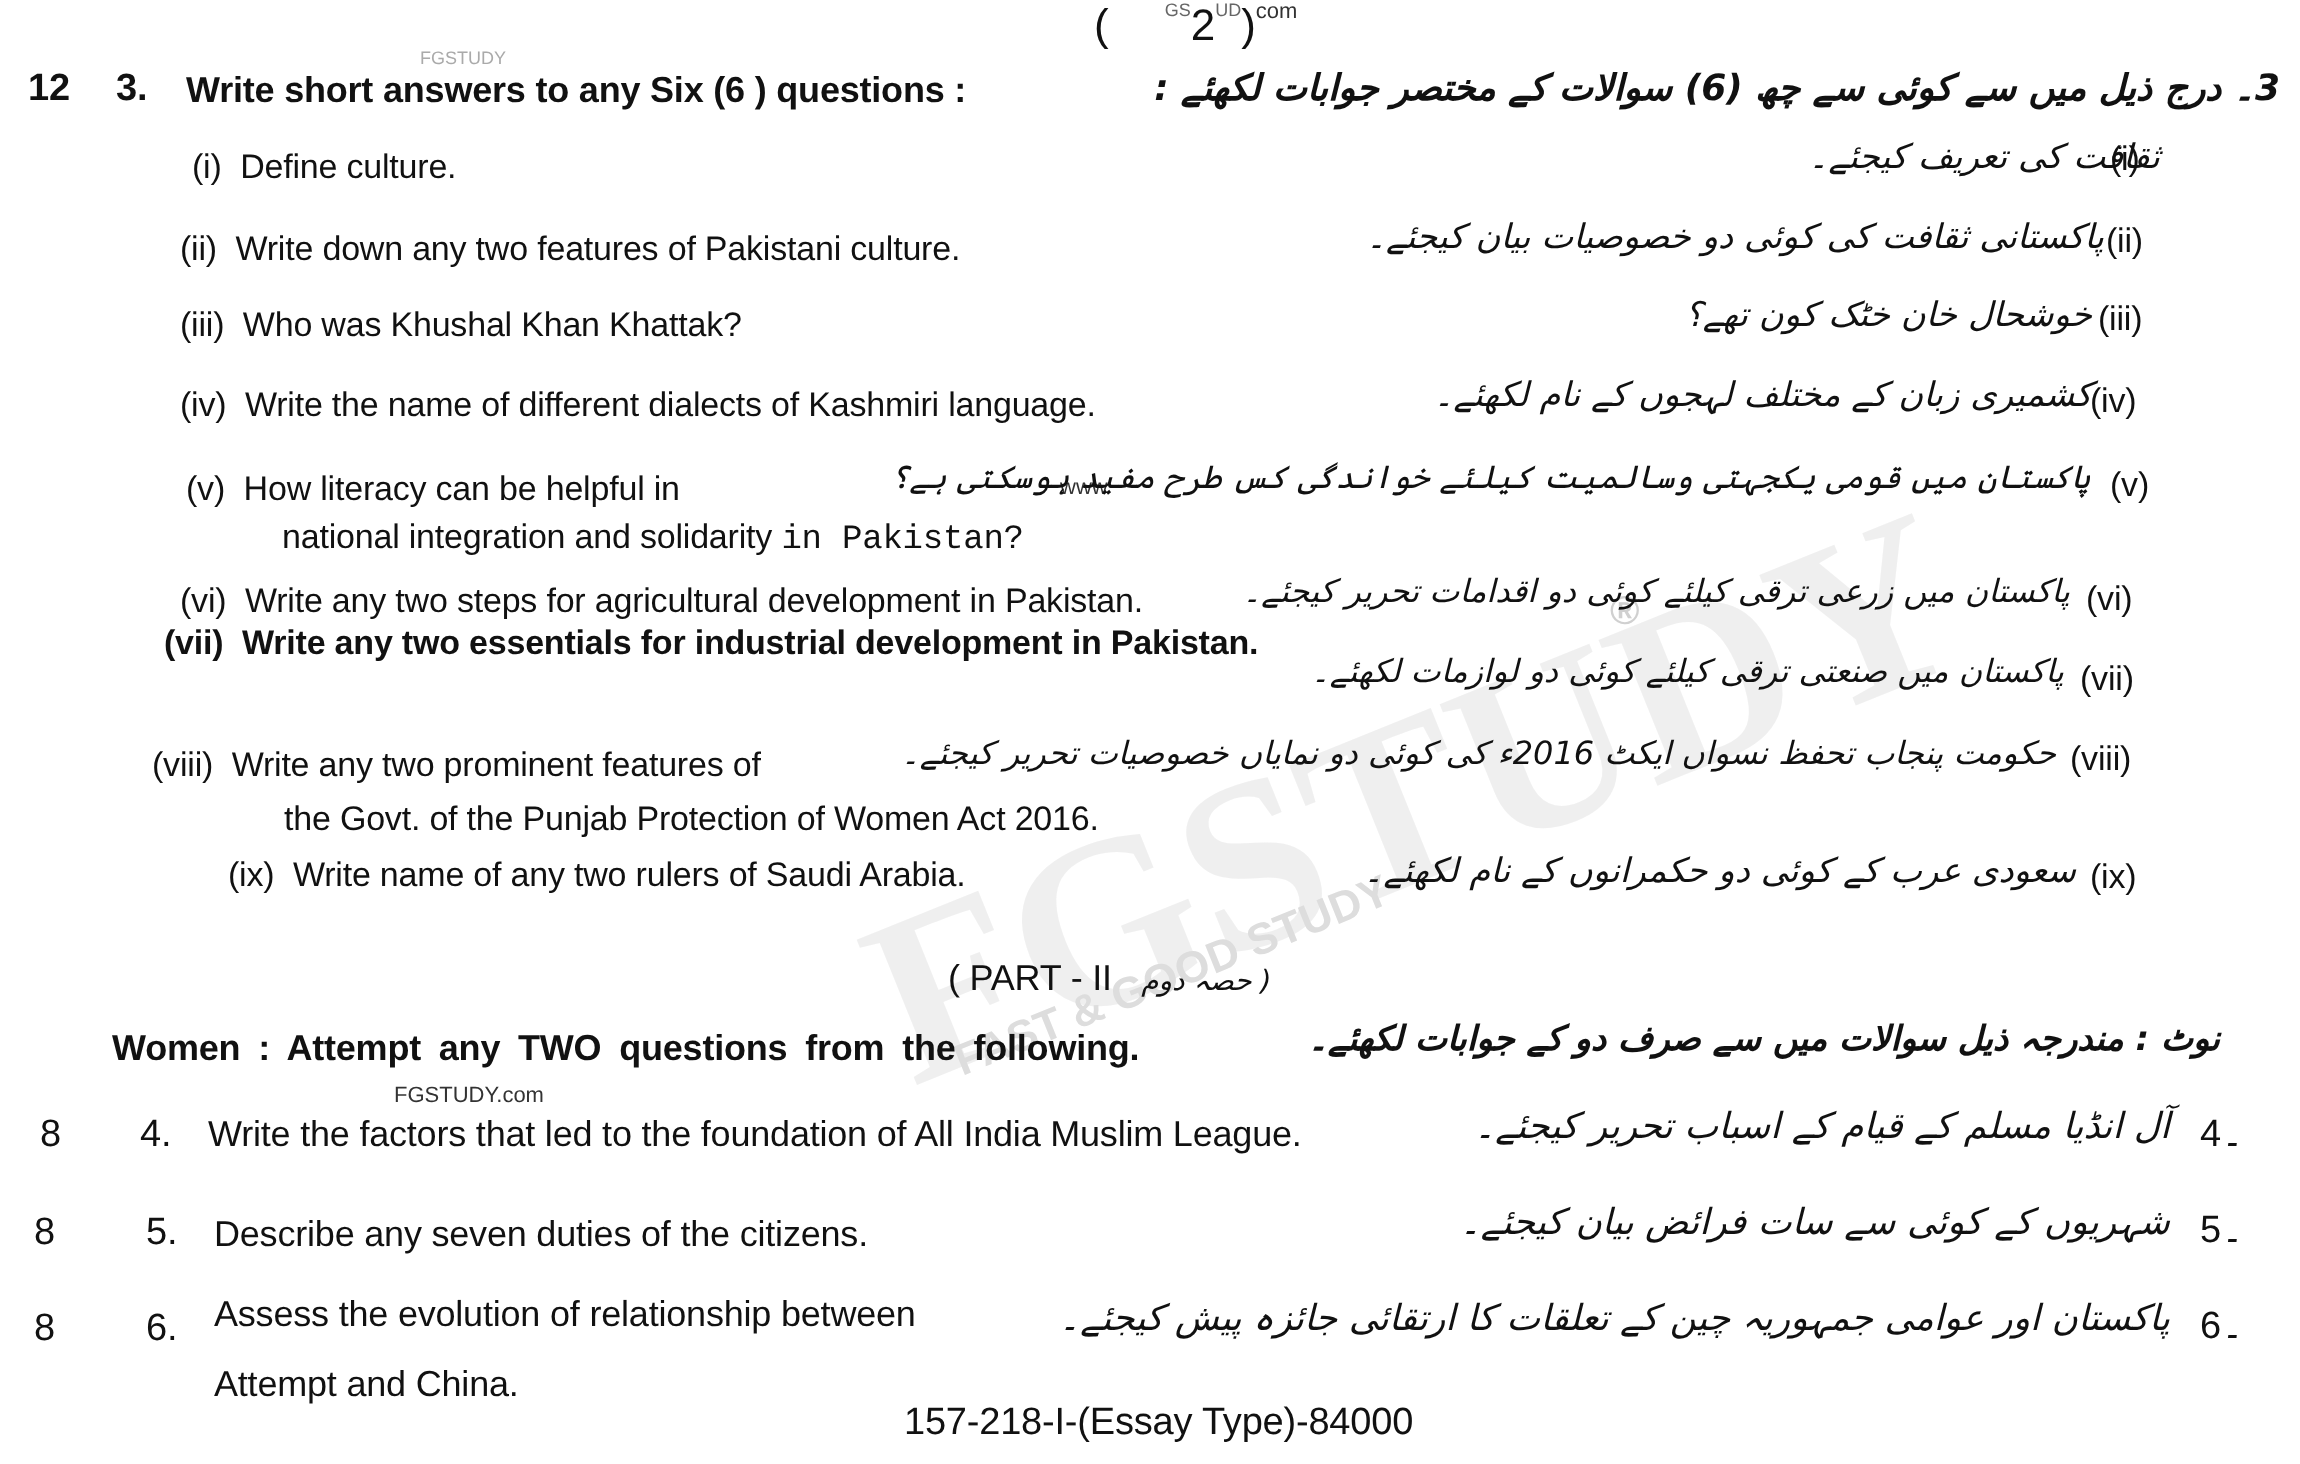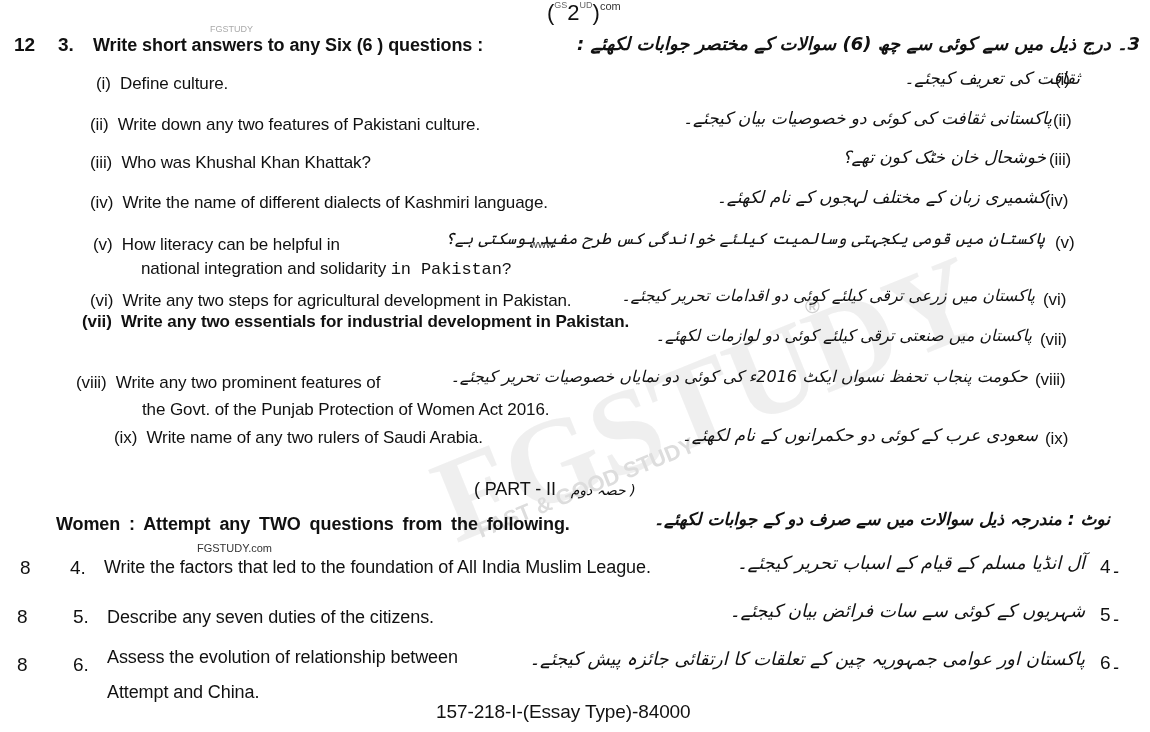--- a/index.html
+++ b/index.html
@@ -18,21 +18,21 @@
   .wm { position: absolute; color: #e3e3e3; font-weight: bold; white-space: nowrap; pointer-events: none; }
 </style>
 </head>
 <body>
 
 <div class="wm" style="left:420px; top:330px; font-size:120px; transform:rotate(-22deg); opacity:0.55; font-family:'Liberation Serif',serif;">FGSTUDY</div>
 <div class="wm" style="left:470px; top:475px; font-size:22px; transform:rotate(-22deg); color:#dddddd;">FAST &amp; GOOD STUDY</div>
 <div class="wm" style="left:805px; top:295px; font-size:20px; color:#d0d0d0;">®</div>
 
 <div class="abs" style="left:547px; top:0px; font-size:22px;">
-  <span>(</span><span class="tiny" style="vertical-align:top;">GS</span><span style="font-size:22px;">2</span><span class="tiny" style="vertical-align:top;">UD</span><span>)</span><span class="small" style="vertical-align:top;text-align:center;">com</span>
+  <span>(</span><span class="tiny" style="vertical-align:top;margin-left:28px;">GS</span><span style="font-size:22px;">2</span><span class="tiny" style="vertical-align:top;">UD</span><span>)</span><span class="small" style="vertical-align:top;text-align:center;">com</span>
 </div>
 <div class="abs tiny" style="left:210px; top:24px; color:#aaa;">FGSTUDY</div>
 
 <div class="abs en bold" style="left:14px; top:34px; font-size:19px;">12</div>
 <div class="abs en bold" style="left:58px; top:34px; font-size:19px;">3.</div>
 <div class="abs en bold" style="left:93px; top:35px; font-size:18px;">Write short answers to any  Six (6 ) questions :</div>
 <div class="abs ur bold" style="right:10px; top:33px; font-size:18px;">3۔ درج ذیل میں سے کوئی سے چھ (6) سوالات کے مختصر جوابات لکھئے :</div>
 
 <div class="abs en" style="left:96px; top:74px;">
   <span>(i)</span>&nbsp;&nbsp;<span>Define culture.</span>
@@ -120,13 +120,13 @@
 
 <div class="abs ur" style="right:65px; top:552px; font-size:18px;">آل انڈیا مسلم کے قیام کے اسباب تحریر کیجئے۔</div>
 <div class="abs en" style="left:1100px; top:555px; font-size:19px;">4۔</div>
 
 <div class="abs ur" style="right:65px; top:600px; font-size:18px;text-align:center;">شہریوں کے کوئی سے سات فرائض بیان کیجئے۔</div>
 <div class="abs en" style="left:1100px; top:603px; font-size:19px;">5۔</div>
 
 <div class="abs ur" style="right:65px; top:648px; font-size:18px;">پاکستان اور عوامی جمہوریہ چین کے تعلقات کا ارتقائی جائزہ پیش کیجئے۔</div>
 <div class="abs en" style="left:1100px; top:651px; font-size:19px;">6۔</div>
 
-<div class="abs en" style="left:436px; top:701px; font-size:19px;">157-218-I-(Essay Type)-84000</div>
+<div class="abs en" style="left:452px; top:701px; font-size:19px;">157-218-I-(Essay Type)-84000</div>
 
 </body></html>

